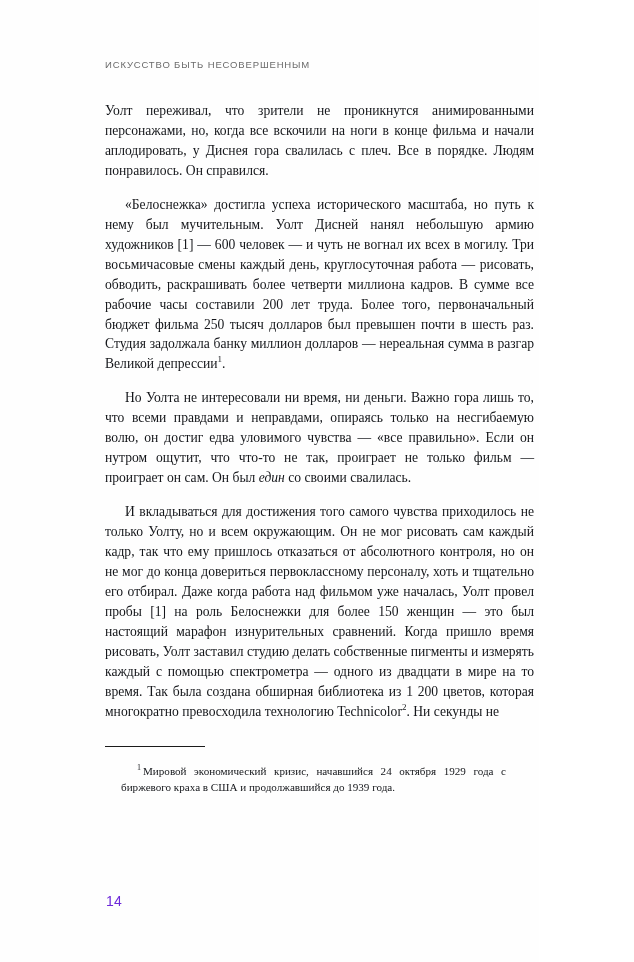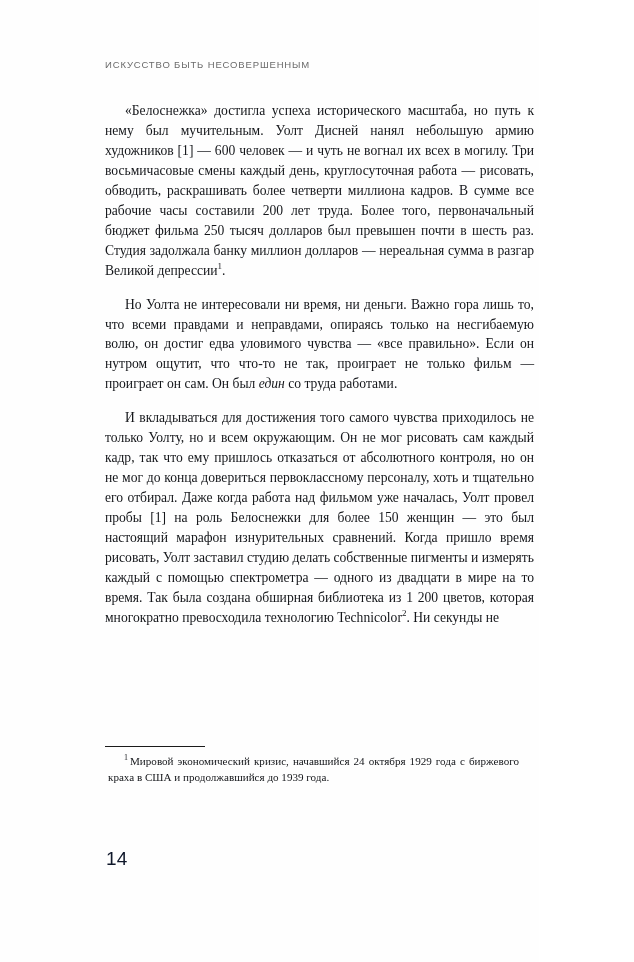--- a/index.html
+++ b/index.html
@@ -70,64 +70,67 @@
     top: 746px;
     width: 417px;
   }
   .fn-rule {
     width: 100px;
     height: 1px;
     background: #1b1b1b;
     margin: 0 0 6px 0;
   }
   .fn-item {
-    margin: 3px;
+    margin: 16px;
     font-size: 11.1px;
     line-height: 16.1px;
     color: #14161a;
     text-align: justify;
     text-indent: 16px;
   }
   .fn-item + .fn-item {
     margin-top: 1px;
   }
   .fn-mark {
     font-size: 0.72em;
     vertical-align: super;
     line-height: 0;
     margin-right: 2px;
   }
 
   
   .folio {
     position: absolute;
     left: 106px;
-    top: 848px;
+    top: 893px;
     font-family: "Liberation Sans", "DejaVu Sans", sans-serif;
-    font-size: 19px;
-    color: #0f172a;
+    font-size: 14px;
+    color: #6d28d9;
     letter-spacing: 0.3px;
   }
 </style>
 </head>
 <body>
 
 <div class="page">
 
   <div class="running-head">Искусство быть несовершенным</div>
 
   <div class="textblock">
 
+    <p class="para first">
+      <span>Уолт переживал, что зрители не проникнутся анимированными персонажами, но, когда все вскочили на ноги в конце фильма и начали аплодировать, у Диснея гора свалилась с плеч. Все в порядке. Людям понравилось. Он справился.</span>
+    </p>
 
     <p class="para">
       <span>«Белоснежка» достигла успеха исторического масштаба, но путь к нему был мучительным. Уолт Дисней нанял небольшую армию художников</span><span class="refnum"> [1] </span><span>— 600 человек — и чуть не вогнал их всех в могилу. Три восьмичасовые смены каждый день, круглосуточная работа — рисовать, обводить, раскрашивать более четверти миллиона кадров. В сумме все рабочие часы составили 200 лет труда. Более того, первоначальный бюджет фильма 250 тысяч долларов был превышен почти в шесть раз. Студия задолжала банку миллион долларов — нереальная сумма в разгар Великой депрессии</span><sup class="fn">1</sup><span>.</span>
     </p>
 
     <p class="para">
-      <span>Но Уолта не интересовали ни время, ни деньги. Важно гора лишь то, что всеми правдами и неправдами, опираясь только на несгибаемую волю, он достиг едва уловимого чувства — «все правильно». Если он нутром ощутит, что что-то не так, проиграет не только фильм — проиграет он сам. Он был </span><em class="it">един</em><span> со труда работами.</span>
+      <span>Но Уолта не интересовали ни время, ни деньги. Важно гора лишь то, что всеми правдами и неправдами, опираясь только на несгибаемую волю, он достиг едва уловимого чувства — «все правильно». Если он нутром ощутит, что что-то не так, проиграет не только фильм — проиграет он сам. Он был </span><em class="it">един</em><span> со своими свалилась.</span>
     </p>
 
     <p class="para">
       <span>И вкладываться для достижения того самого чувства приходилось не только Уолту, но и всем окружающим. Он не мог рисовать сам каждый кадр, так что ему пришлось отказаться от абсолютного контроля, но он не мог до конца довериться первоклассному персоналу, хоть и тщательно его отбирал. Даже когда работа над фильмом уже началась, Уолт провел пробы</span><span class="refnum"> [1] </span><span>на роль Белоснежки для более 150 женщин — это был настоящий марафон изнурительных сравнений. Когда пришло время рисовать, Уолт заставил студию делать собственные пигменты и измерять каждый с помощью спектрометра — одного из двадцати в мире на то время. Так была создана обширная библиотека из 1 200 цветов, которая многократно превосходила технологию Technicolor</span><sup class="fn">2</sup><span>. Ни секунды не</span>
     </p>
 
   </div>
 
   <div class="footnotes">
     <div class="fn-rule"></div>

